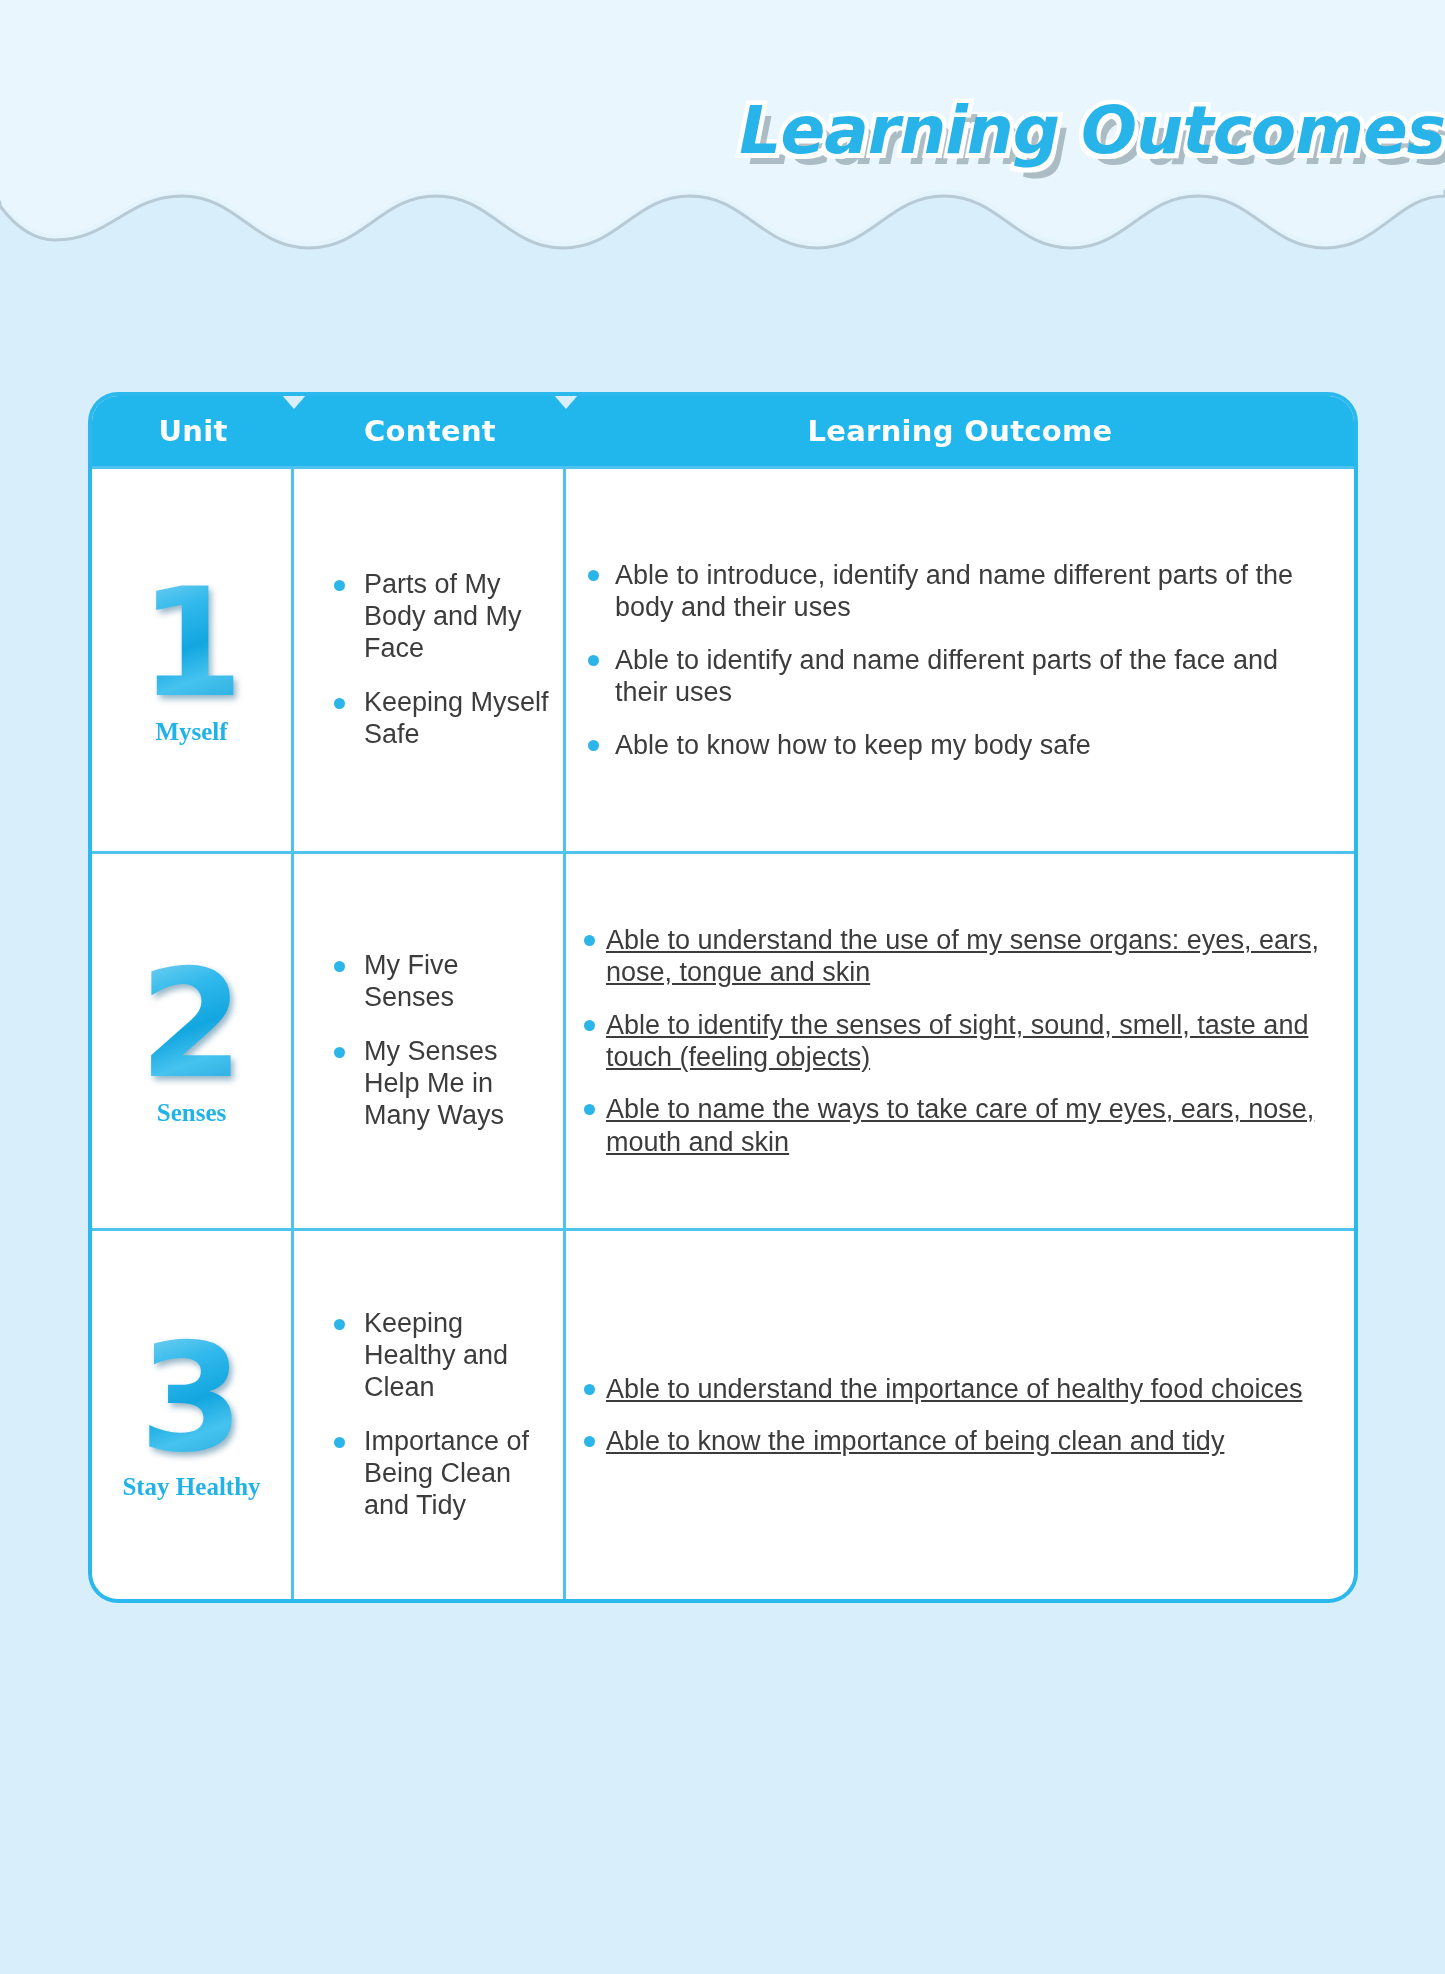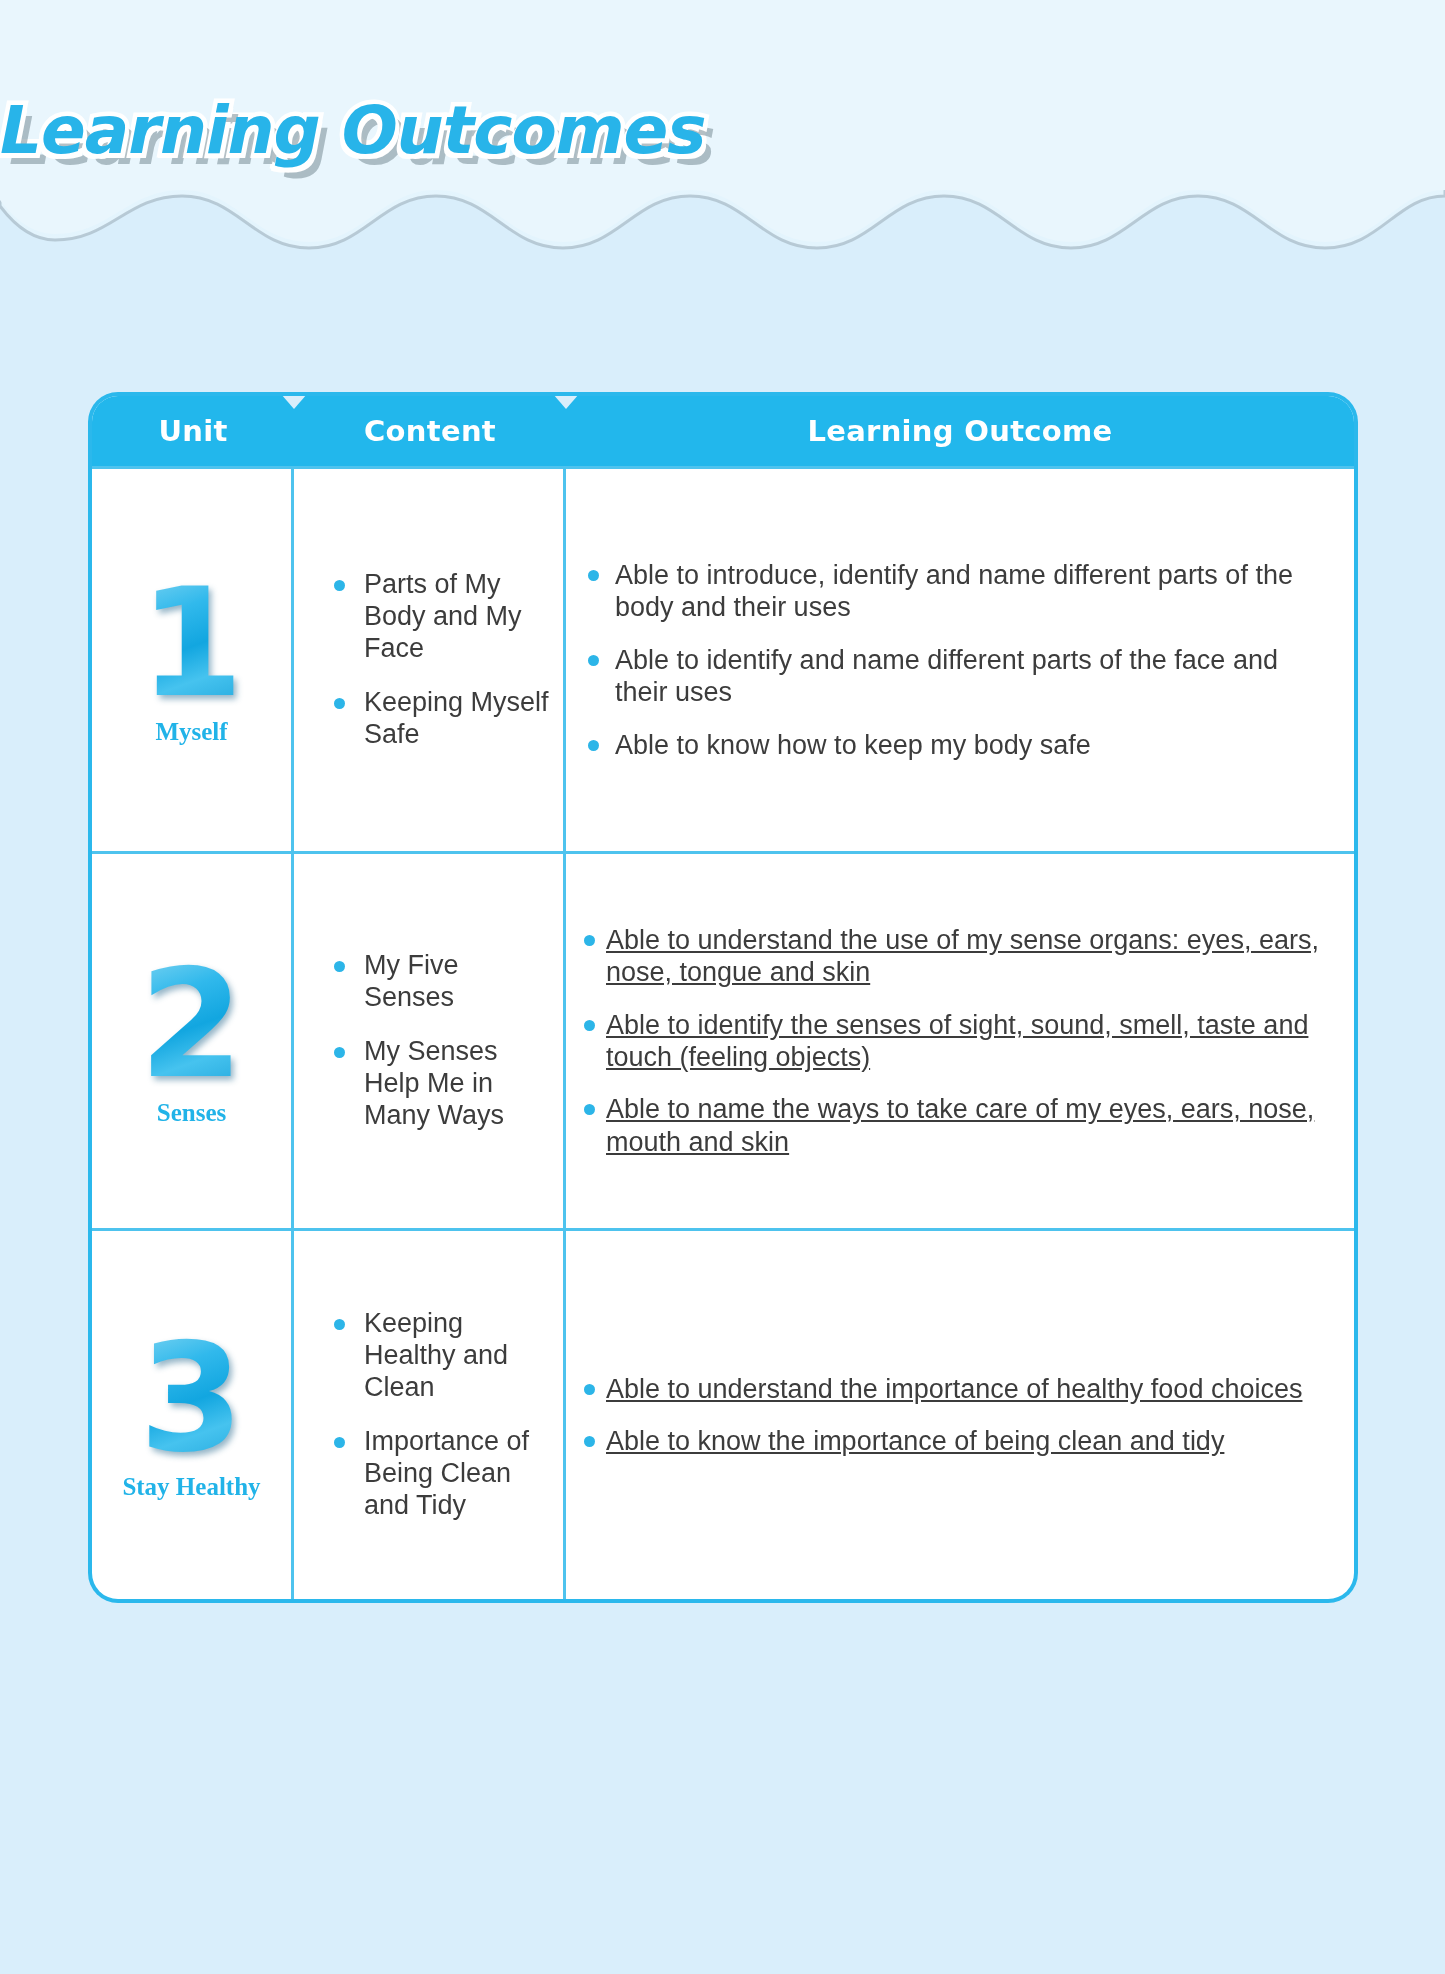--- a/index.html
+++ b/index.html
@@ -21,21 +21,21 @@
     height: 300px;
     pointer-events: none;
   }
   .cloud-band svg { display: block; width: 100%; height: 100%; }
 
   
   .title-wrap {
     position: absolute;
     top: 92px; left: 0;
     width: 1445px;
-    text-align: left;
+    text-align: right;
     z-index: 5;
   }
   .title {
     display: inline-block;
     font-family: "DejaVu Sans", sans-serif;
     font-size: 66px;
     font-weight: bold;
     font-style: italic;
     letter-spacing: -1px;
     color: #28b4e9;

